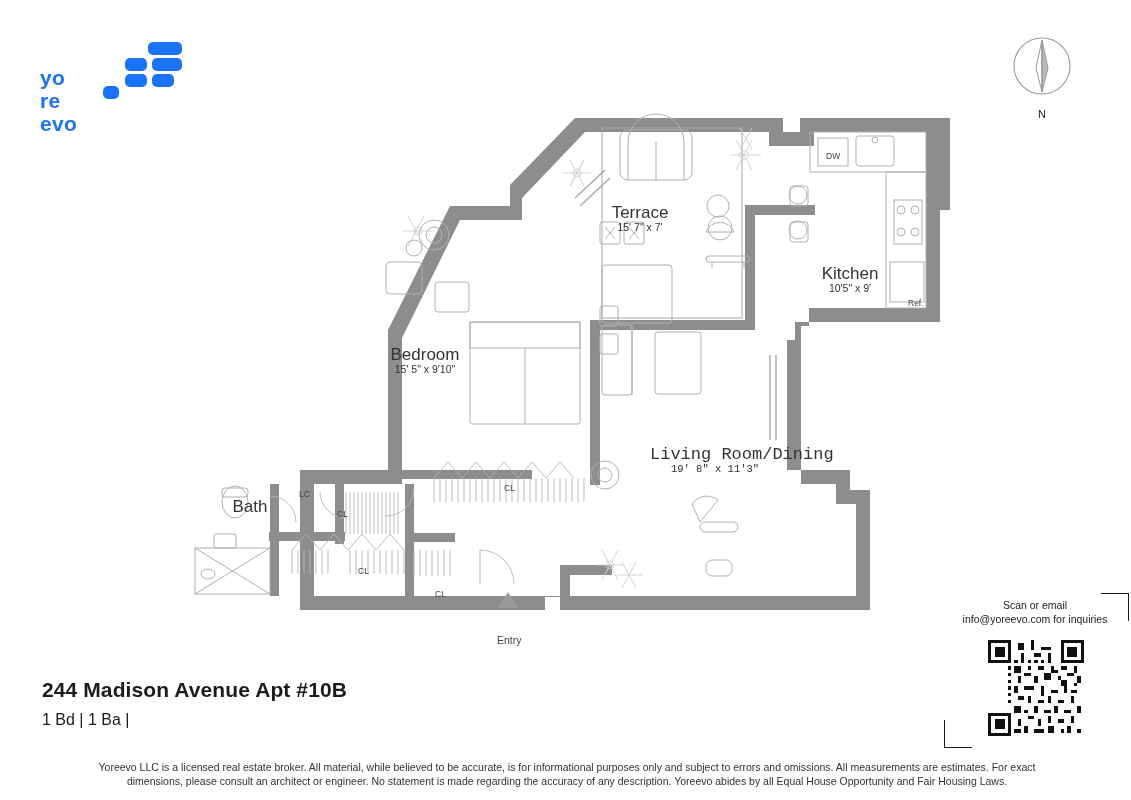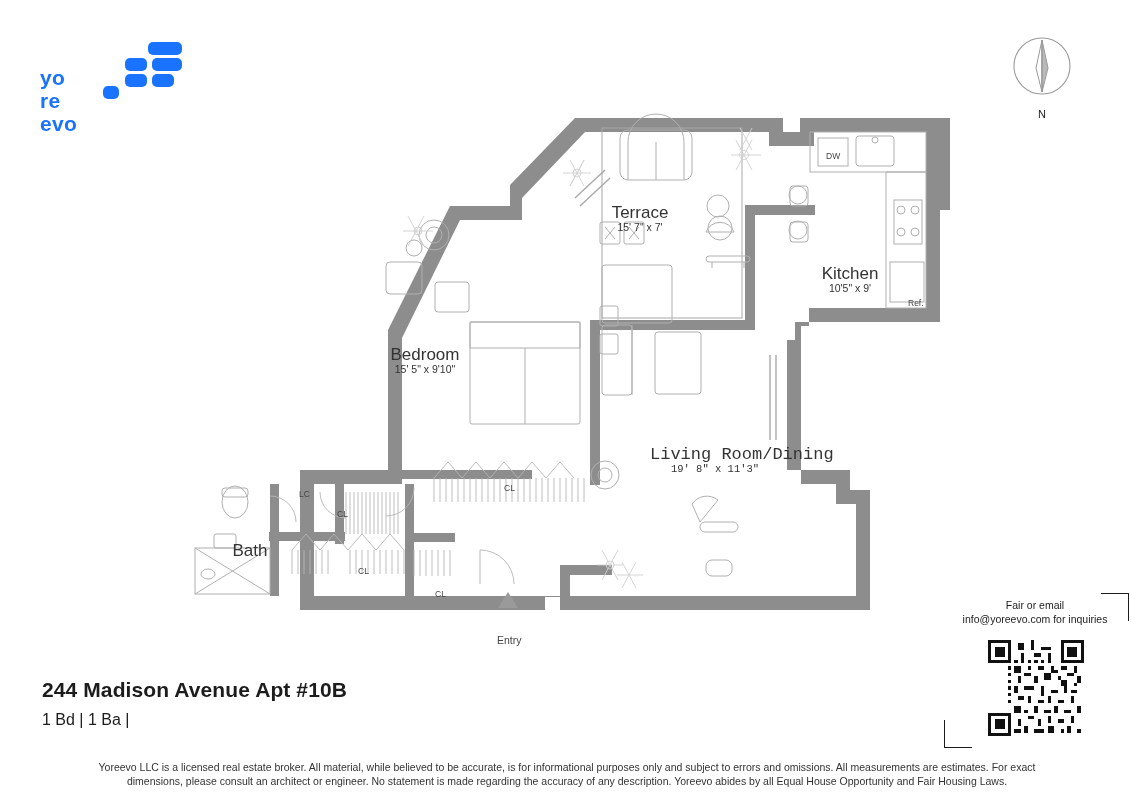--- a/index.html
+++ b/index.html
@@ -364,39 +364,39 @@
   <div class="room-label" style="left:370px; top:348px; width:110px;">
     <div class="name">Bedroom</div>
     <div class="dims">15' 5" x 9'10"</div>
   </div>
 
   <div class="room-label" style="left:650px; top:448px; width:130px;font-family:Liberation Mono, monospace;">
     <div class="name">Living Room/Dining</div>
     <div class="dims">19' 8" x 11'3"</div>
   </div>
 
-  <div class="room-label" style="left:218px; top:544px; width:64px;">
+  <div class="room-label" style="left:218px; top:500px; width:64px;">
     <div class="name">Bath</div>
   </div>
 
   <div class="tiny-label" style="left:826px; top:151px;">DW</div>
   <div class="tiny-label" style="left:908px; top:298px;">Ref.</div>
   <div class="tiny-label" style="left:299px; top:489px;">LC</div>
   <div class="tiny-label" style="left:337px; top:509px;">CL</div>
   <div class="tiny-label" style="left:504px; top:483px;">CL</div>
   <div class="tiny-label" style="left:358px; top:566px;">CL</div>
   <div class="tiny-label" style="left:435px; top:589px;">CL</div>
   <div class="tiny-label" style="left:497px; top:634px; font-size:10.5px;">Entry</div>
 
   <div class="address">244 Madison Avenue Apt #10B</div>
   <div class="beds">1 Bd | 1 Ba |</div>
 
 
   <div class="scan-text">
-    <div>Fair or email</div>
+    <div>Scan or email</div>
     <div>info@yoreevo.com for inquiries</div>
   </div>
   <div class="corner tr"></div>
   <div class="corner bl"></div>
   <div class="qr">
     <svg width="96" height="96" viewBox="0 0 29 29" shape-rendering="crispEdges">
       <rect width="29" height="29" fill="#ffffff"></rect>
       <g fill="#111111">
 
         <rect x="0" y="0" width="7" height="1"></rect>

